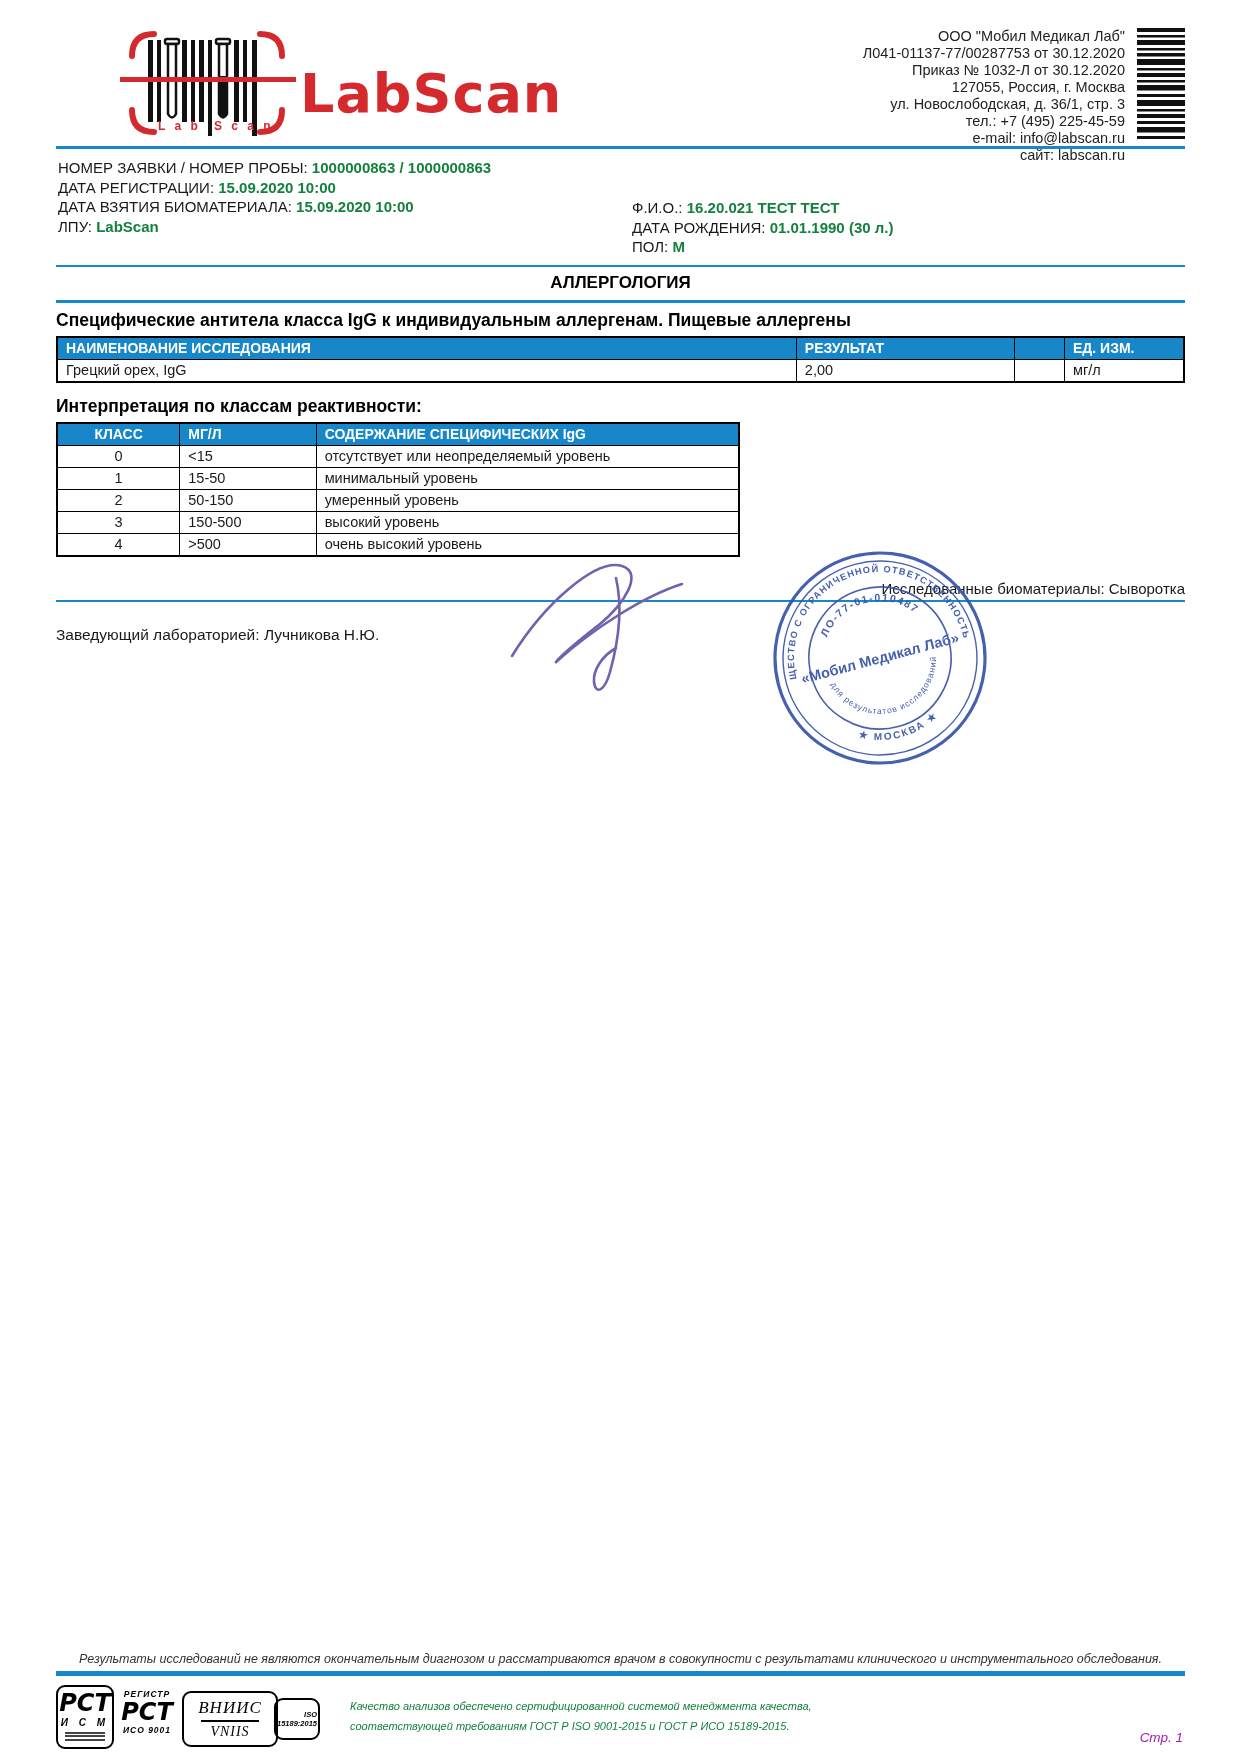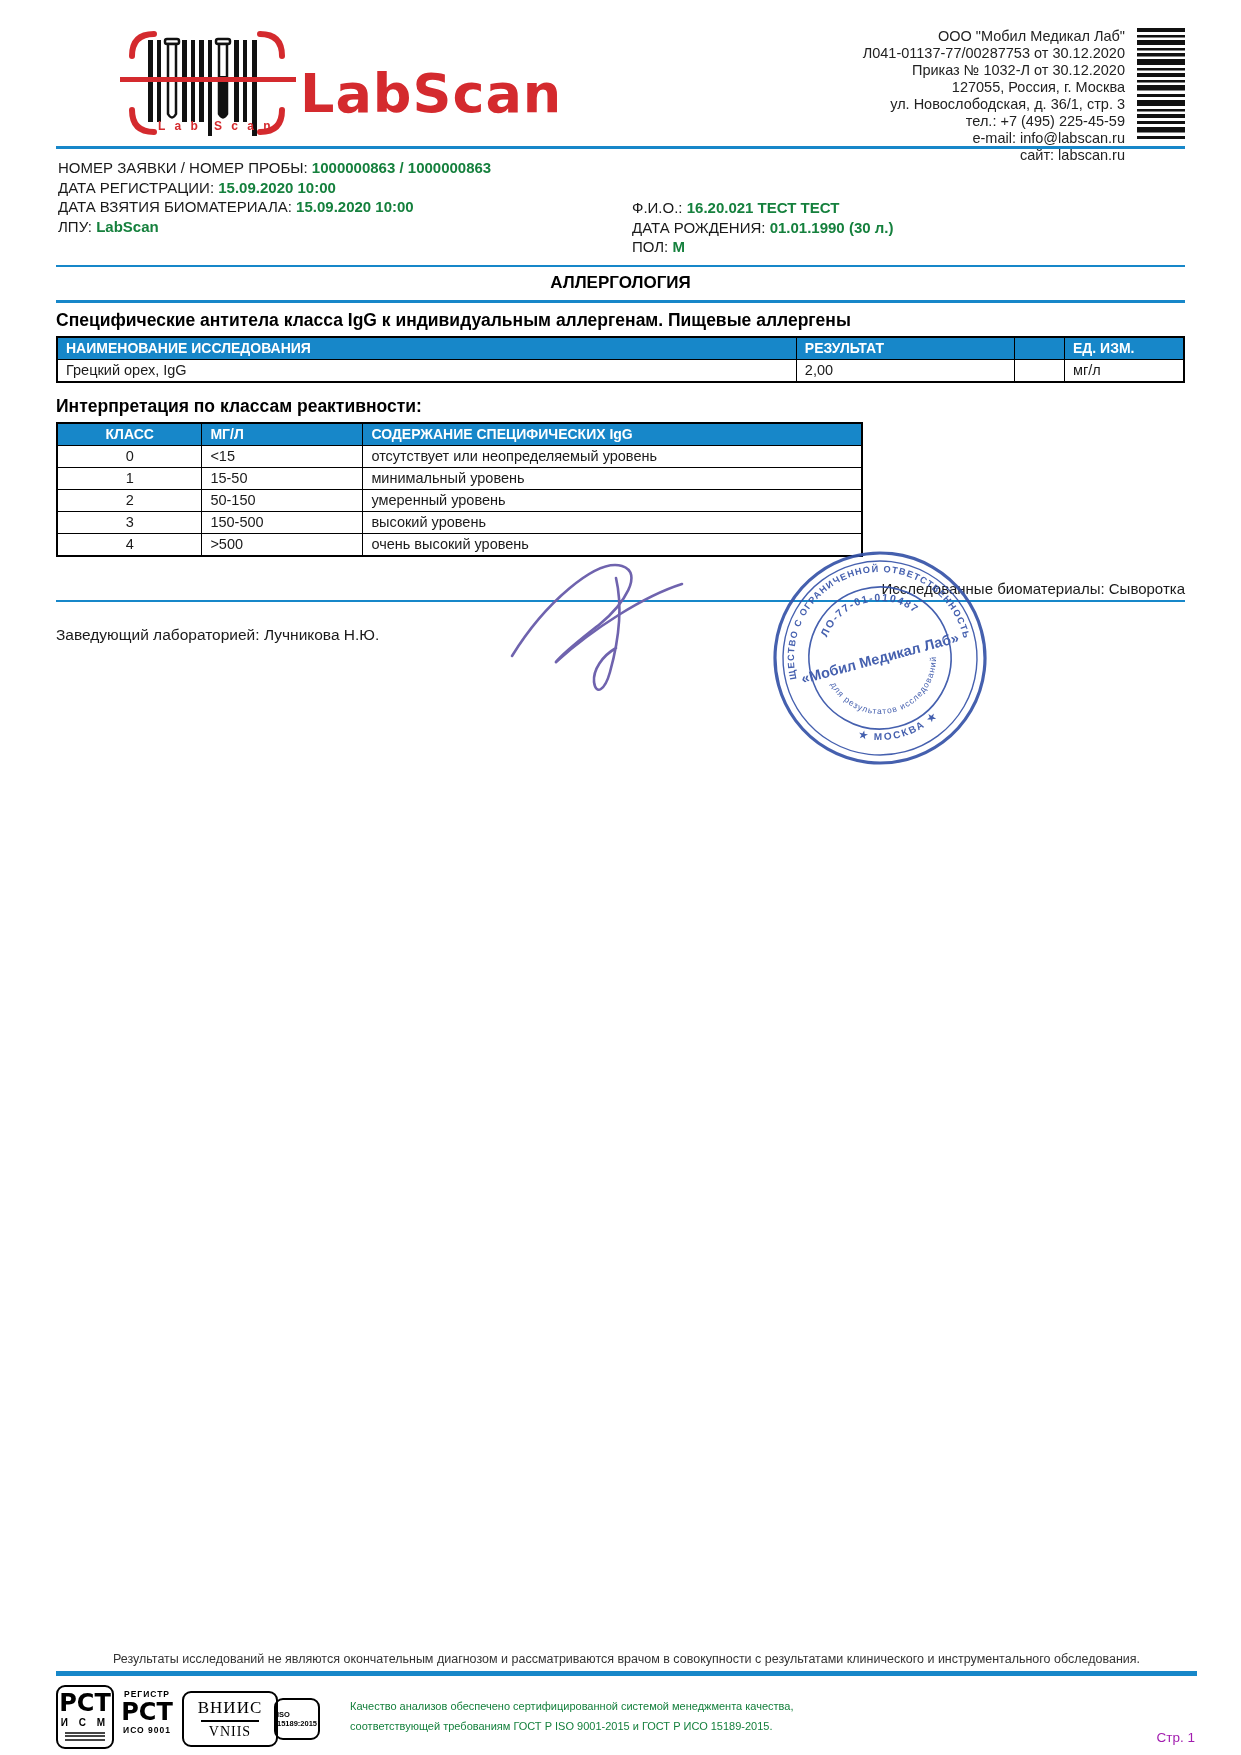--- a/index.html
+++ b/index.html
@@ -36,39 +36,39 @@
   .patient-col.left{width:574px;}
   .patient-col.right{flex:1;margin-top:40px;}
   .pline{white-space:nowrap;}
   .pline b{font-weight:700;color:#15803d;}
   
   .section-title{text-align:center;font-weight:700;font-size:17px;padding:6px 0 7px 0;color:#000;}
   .block-heading{font-weight:700;font-size:17.5px;color:#000;margin:7px 0 5px 0;}
   
   table{border-collapse:collapse;table-layout:fixed;}
   .results-table{width:100%;}
-  .interp-table{width:807px;}
+  .interp-table{width:684px;}
   th,td{border:1px solid #000;padding:2.5px 8px;font-size:14.5px;overflow:hidden;}
   table{border:2px solid #000;}
   th{
     background:#1787c9;color:#fff;text-align:left;
     font-size:14px;font-weight:700;white-space:nowrap;
   }
   .interp-table th.c,.interp-table td.c{text-align:center;}
   
   .meta{margin-top:22px;font-size:15px;color:#1a1a1a;}
   .meta .line{text-align:right;padding:1px 0;}
   .meta .rule{margin:2px 0;}
   
   .sign-block{position:relative;margin-top:14px;height:230px;}
   .head-of-lab{font-size:15.5px;padding-top:10px;color:#1a1a1a;}
   .signature{position:absolute;left:448px;top:-72px;}
   .stamp{position:absolute;left:712px;top:-70px;opacity:.92;}
   
-  .footer{position:absolute;left:56px;right:44px;bottom:6px;}
+  .footer{position:absolute;left:56px;right:56px;bottom:6px;font-style:italic;}
   .disclaimer{font-size:12.5px;color:#333;text-align:center;white-space:nowrap;}
   .footer .rule{height:5px;margin-top:5px;}
   .badges-row{display:flex;align-items:flex-start;margin-top:9px;}
   .badge{border:2px solid #000;border-radius:9px;color:#000;}
   .badge-rst1{
     width:58px;height:64px;display:flex;flex-direction:column;align-items:center;
     justify-content:flex-start;padding-top:3px;box-sizing:border-box;
   }
   .rst-glyph{font-family:"DejaVu Sans", sans-serif;font-weight:900;font-size:24px;line-height:26px;}
   .ism{font-size:10px;letter-spacing:4px;font-weight:700;margin-top:1px;}
@@ -82,21 +82,21 @@
   .badge-vniis-wrap{display:flex;align-items:center;margin-left:8px;margin-top:6px;}
   .badge-vniis{
     width:92px;height:52px;display:flex;flex-direction:column;align-items:center;
     justify-content:center;font-family:"Liberation Serif", serif;
   }
   .vniis-top{font-size:17px;letter-spacing:1px;}
   .vniis-sep{width:58px;height:1.5px;background:#000;margin:2px 0;}
   .vniis-bottom{font-size:14px;letter-spacing:1px;}
   .badge-iso{
     width:46px;height:42px;margin-left:-4px;display:flex;align-items:center;justify-content:center;
-    font-size:7.5px;font-weight:700;text-align:left;line-height:9px;padding:2px;box-sizing:border-box;
+    font-size:7.5px;font-weight:700;text-align:right;line-height:9px;padding:2px;box-sizing:border-box;
   }
   .quality{margin-left:30px;font-size:11px;line-height:19.5px;color:#15803d;margin-top:12px;}
   .page-num{position:absolute;right:2px;bottom:4px;font-size:13.5px;color:#a21caf;}
   svg text{font-family:"Liberation Sans", sans-serif;}
 </style>
 </head>
 <body>
 
 <div class="page">
 

